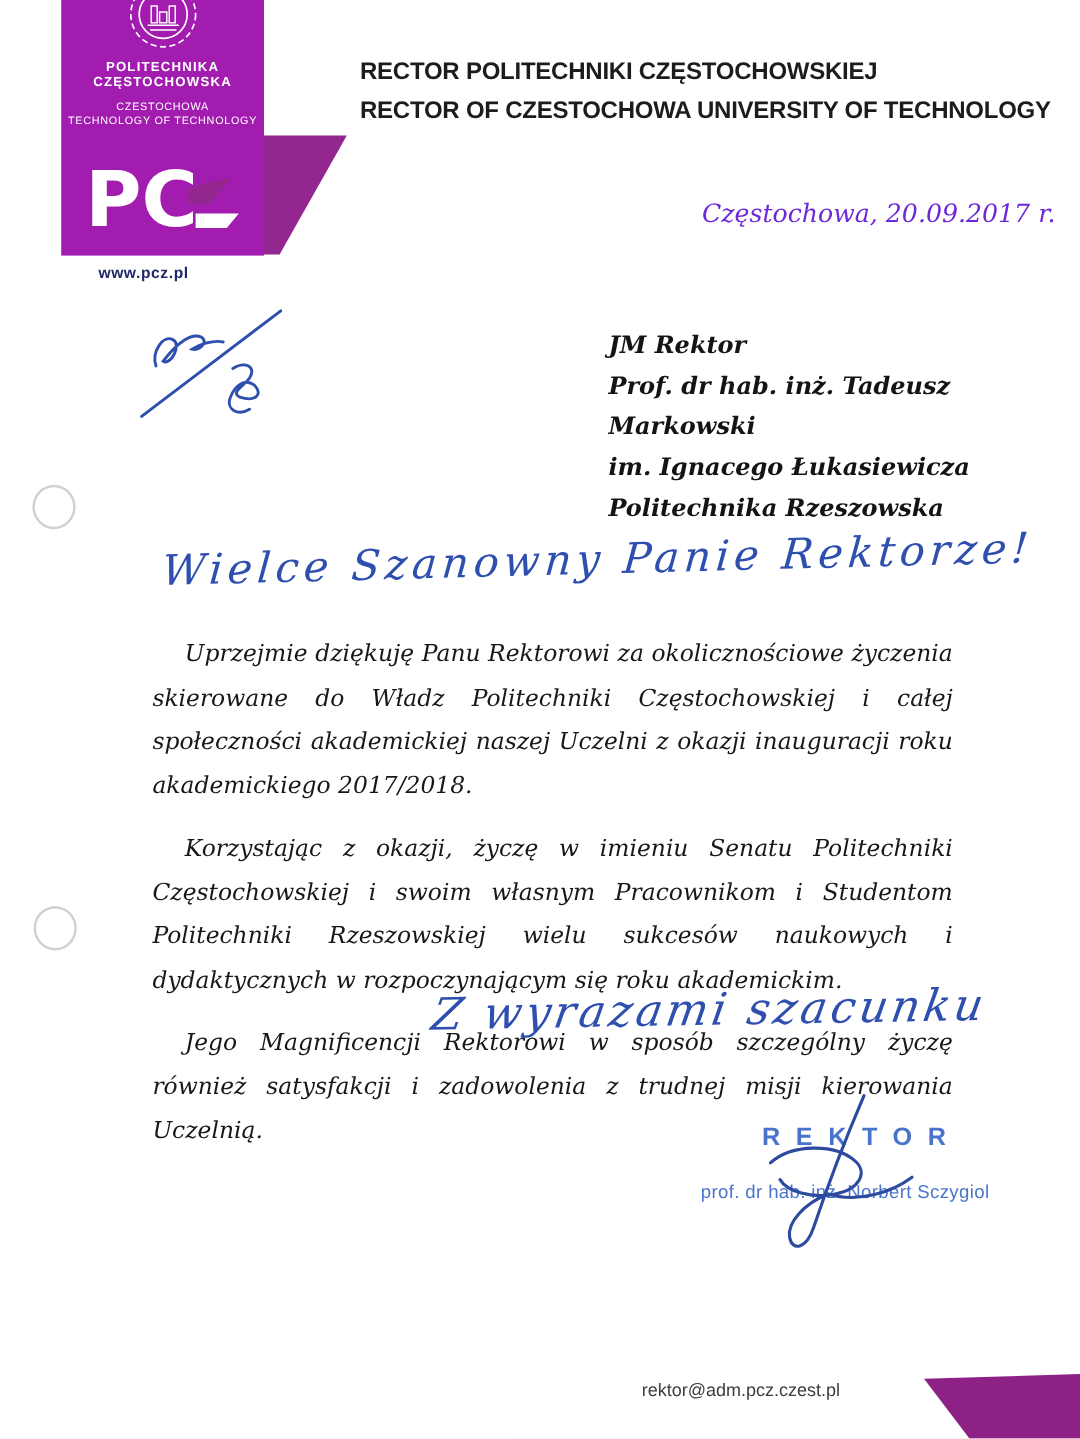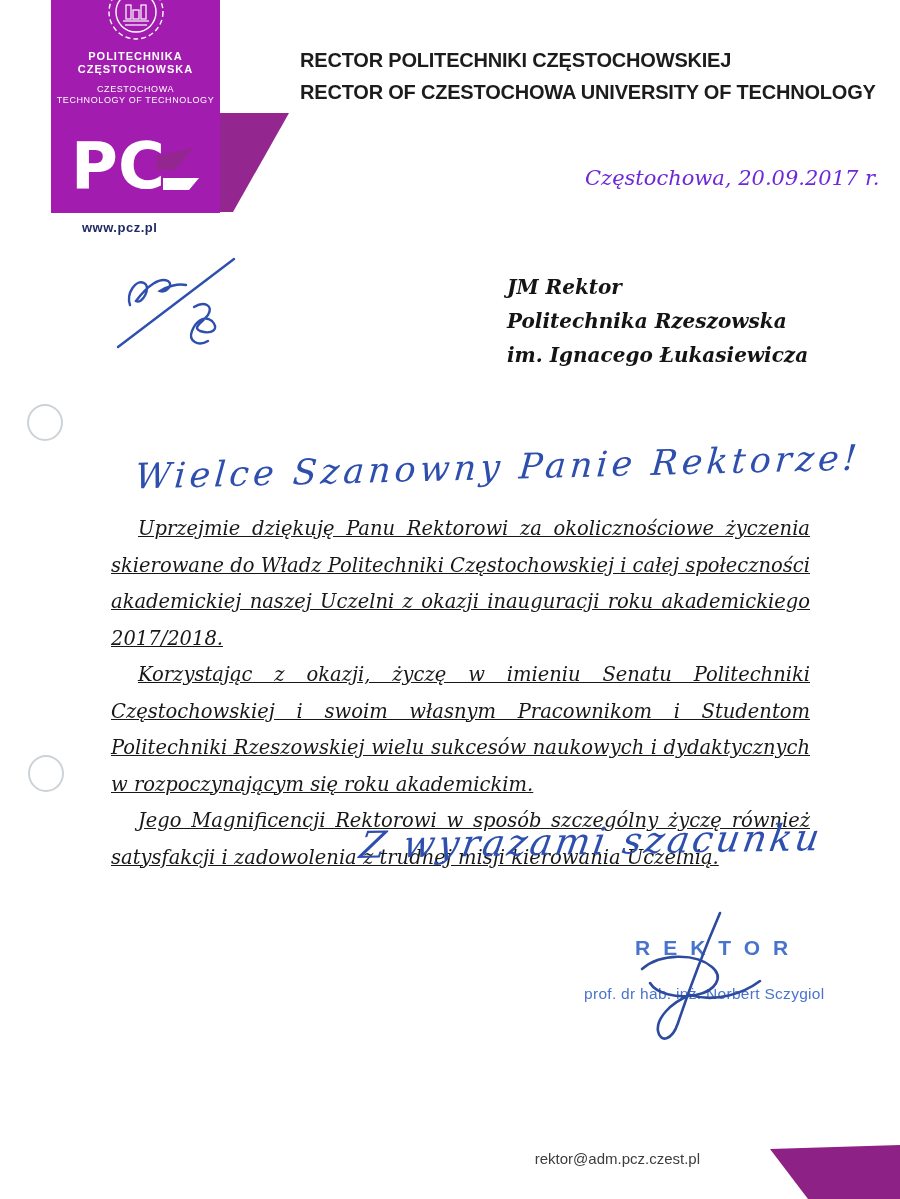--- a/index.html
+++ b/index.html
@@ -53,21 +53,21 @@
     white-space:nowrap;
   }
   .initials-svg{position:absolute;left:108px;top:243px;}
   
   .body-text{
     position:absolute;left:111px;top:511px;width:699px;
     font-family:"DejaVu Serif",serif;font-style:italic;
     font-size:19.5px;line-height:36.5px;color:#181818;
     text-align:justify;
   }
-  .body-text p{margin:0;text-indent:27px;text-decoration:underline;}
+  .body-text p{margin:16px;text-indent:27px;}
   
   .sig-title{
     position:absolute;left:620px;top:936px;
     color:#4a74cc;font-weight:bold;font-size:21px;letter-spacing:13px;margin-left:15px;
   }
   .sig-name{
     position:absolute;left:584px;top:985px;
     color:#4a74cc;font-size:15.5px;letter-spacing:.3px;
   }
   .sig-svg{position:absolute;left:620px;top:895px;}
@@ -136,22 +136,23 @@
   <svg class="initials-svg" width="140" height="115" viewBox="0 0 140 115">
     <g stroke="#2e4fae" stroke-width="2.4" fill="none" stroke-linecap="round">
       <path d="M22,62 C18,50 28,36 36,40 C44,44 34,62 28,58 C40,42 52,34 60,38 C66,42 58,50 52,48 C58,44 70,40 78,42"></path>
       <path d="M10,104 L126,16"></path>
       <path d="M86,64 C96,58 106,62 100,72 C94,80 84,84 92,88 C104,92 112,86 104,78 C96,72 88,78 84,88 C80,98 90,104 100,98"></path>
     </g>
   </svg>
 
   <div class="recipient">
     <div>JM Rektor</div>
+    <div>Prof. dr hab. inż. Tadeusz Markowski</div>
+    <div>im. Ignacego Łukasiewicza</div>
     <div>Politechnika Rzeszowska</div>
-    <div>im. Ignacego Łukasiewicza</div>
   </div>
 
   <div class="punch punch-1"></div>
   <div class="punch punch-2"></div>
 
   <div class="hand salutation">Wielce Szanowny Panie Rektorze!</div>
 
   <div class="body-text">
     <p>Uprzejmie dziękuję Panu Rektorowi za okolicznościowe życzenia skierowane do Władz Politechniki Częstochowskiej i całej społeczności akademickiej naszej Uczelni z okazji inauguracji roku akademickiego 2017/2018.</p>
     <p>Korzystając z okazji, życzę w imieniu Senatu Politechniki Częstochowskiej i swoim własnym Pracownikom i Studentom Politechniki Rzeszowskiej wielu sukcesów naukowych i dydaktycznych w rozpoczynającym się roku akademickim.</p>

